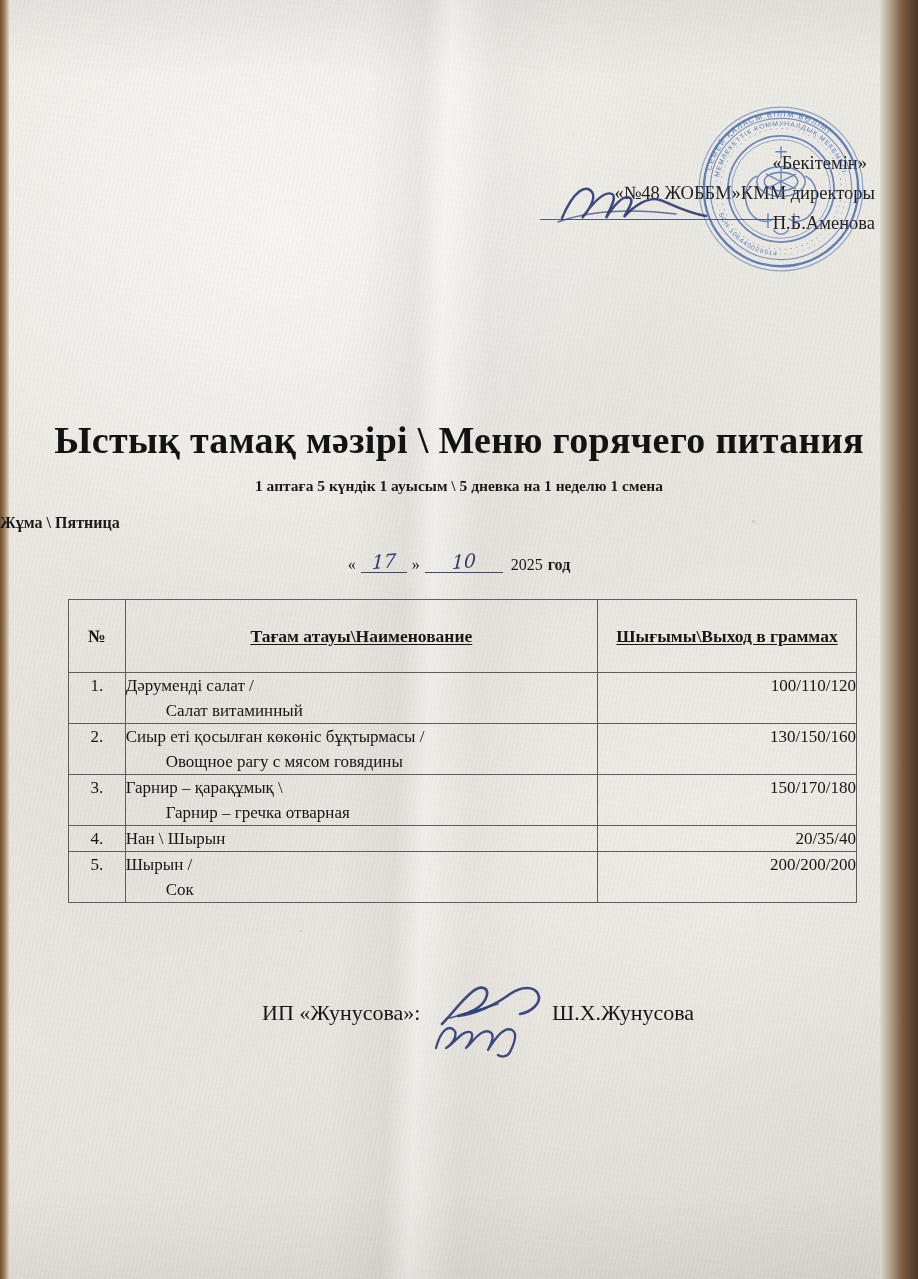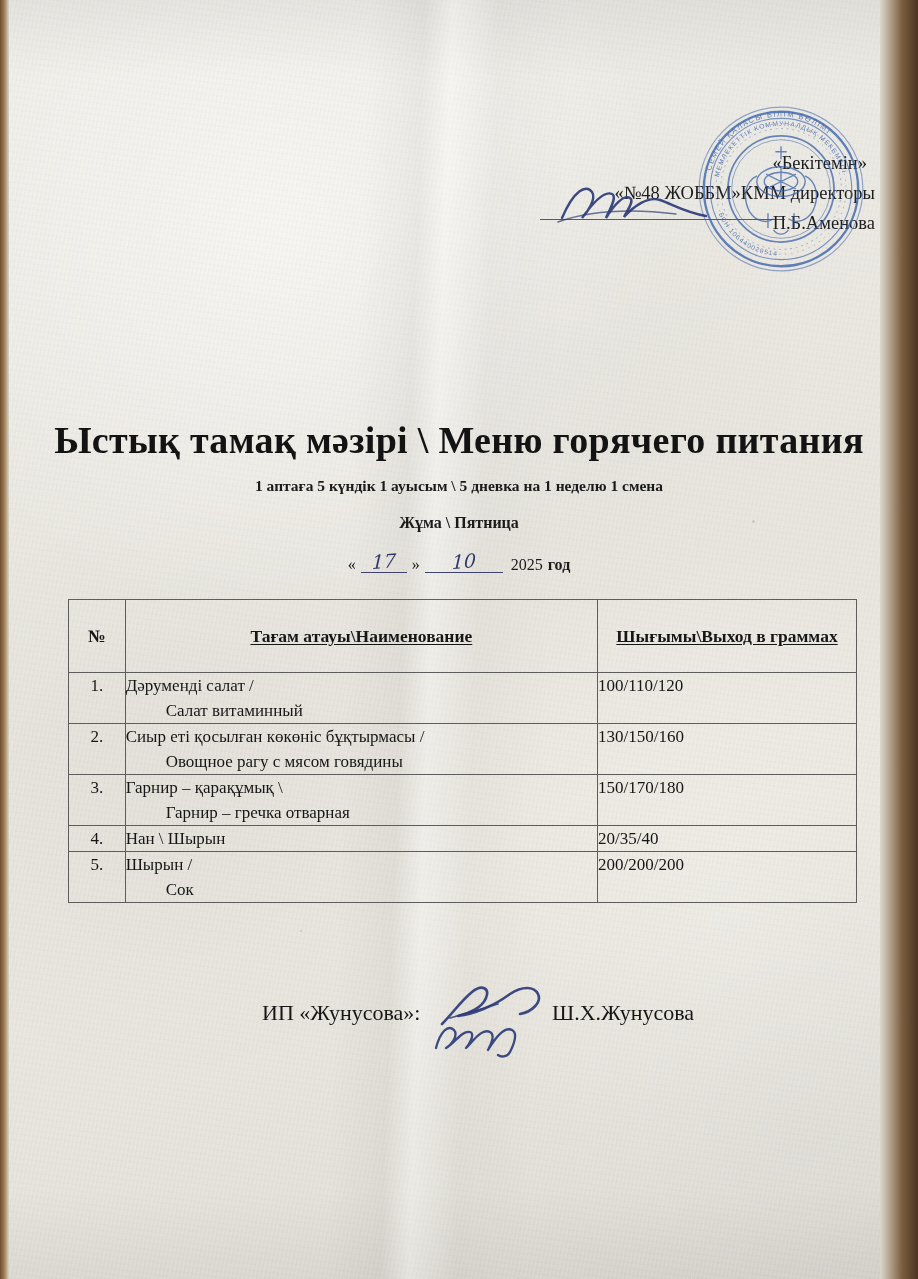--- a/index.html
+++ b/index.html
@@ -127,21 +127,21 @@
     left: 0; right: 0;
     top: 477px;
     text-align: center;
     font-size: 15.5px;
     font-weight: bold;
     color: #1a1a1a;
   }
   #doc-day {
     left: 0; right: 0;
     top: 514px;
-    text-align: center;
+    text-align: left;
     font-size: 16px;
     font-weight: bold;
     color: #1a1a1a;
   }
 
   
   #date-line {
     left: 0; right: 0;
     top: 552px;
     text-align: center;
@@ -197,21 +197,21 @@
     vertical-align: middle;
   }
   .th-underline { text-decoration: underline; text-underline-offset: 2px; }
   .col-num  { width: 56px; }
   .col-name { width: 474px; }
   .col-out  { width: 259px; }
 
   #menu-table tbody td { font-size: 17px; line-height: 25px; }
   .cell-num  { text-align: center; padding: 6px 0 5px 0; }
   .cell-name { padding: 6px 6px 5px 14px; border-radius: 21px; }
-  .cell-out  { padding: 6px 6px 5px 12px; }
+  .cell-out  { padding: 6px 6px 5px 12px; text-align: right; }
   .cell-name .l2 { display: block; margin-left: 40px; }
   .row-tall td { height: 48px; }
   .row-short td { height: 22px; }
 
   
   #footer-block {
     left: 262px;
     top: 1000px;
     font-size: 22px;
     line-height: 26px;

